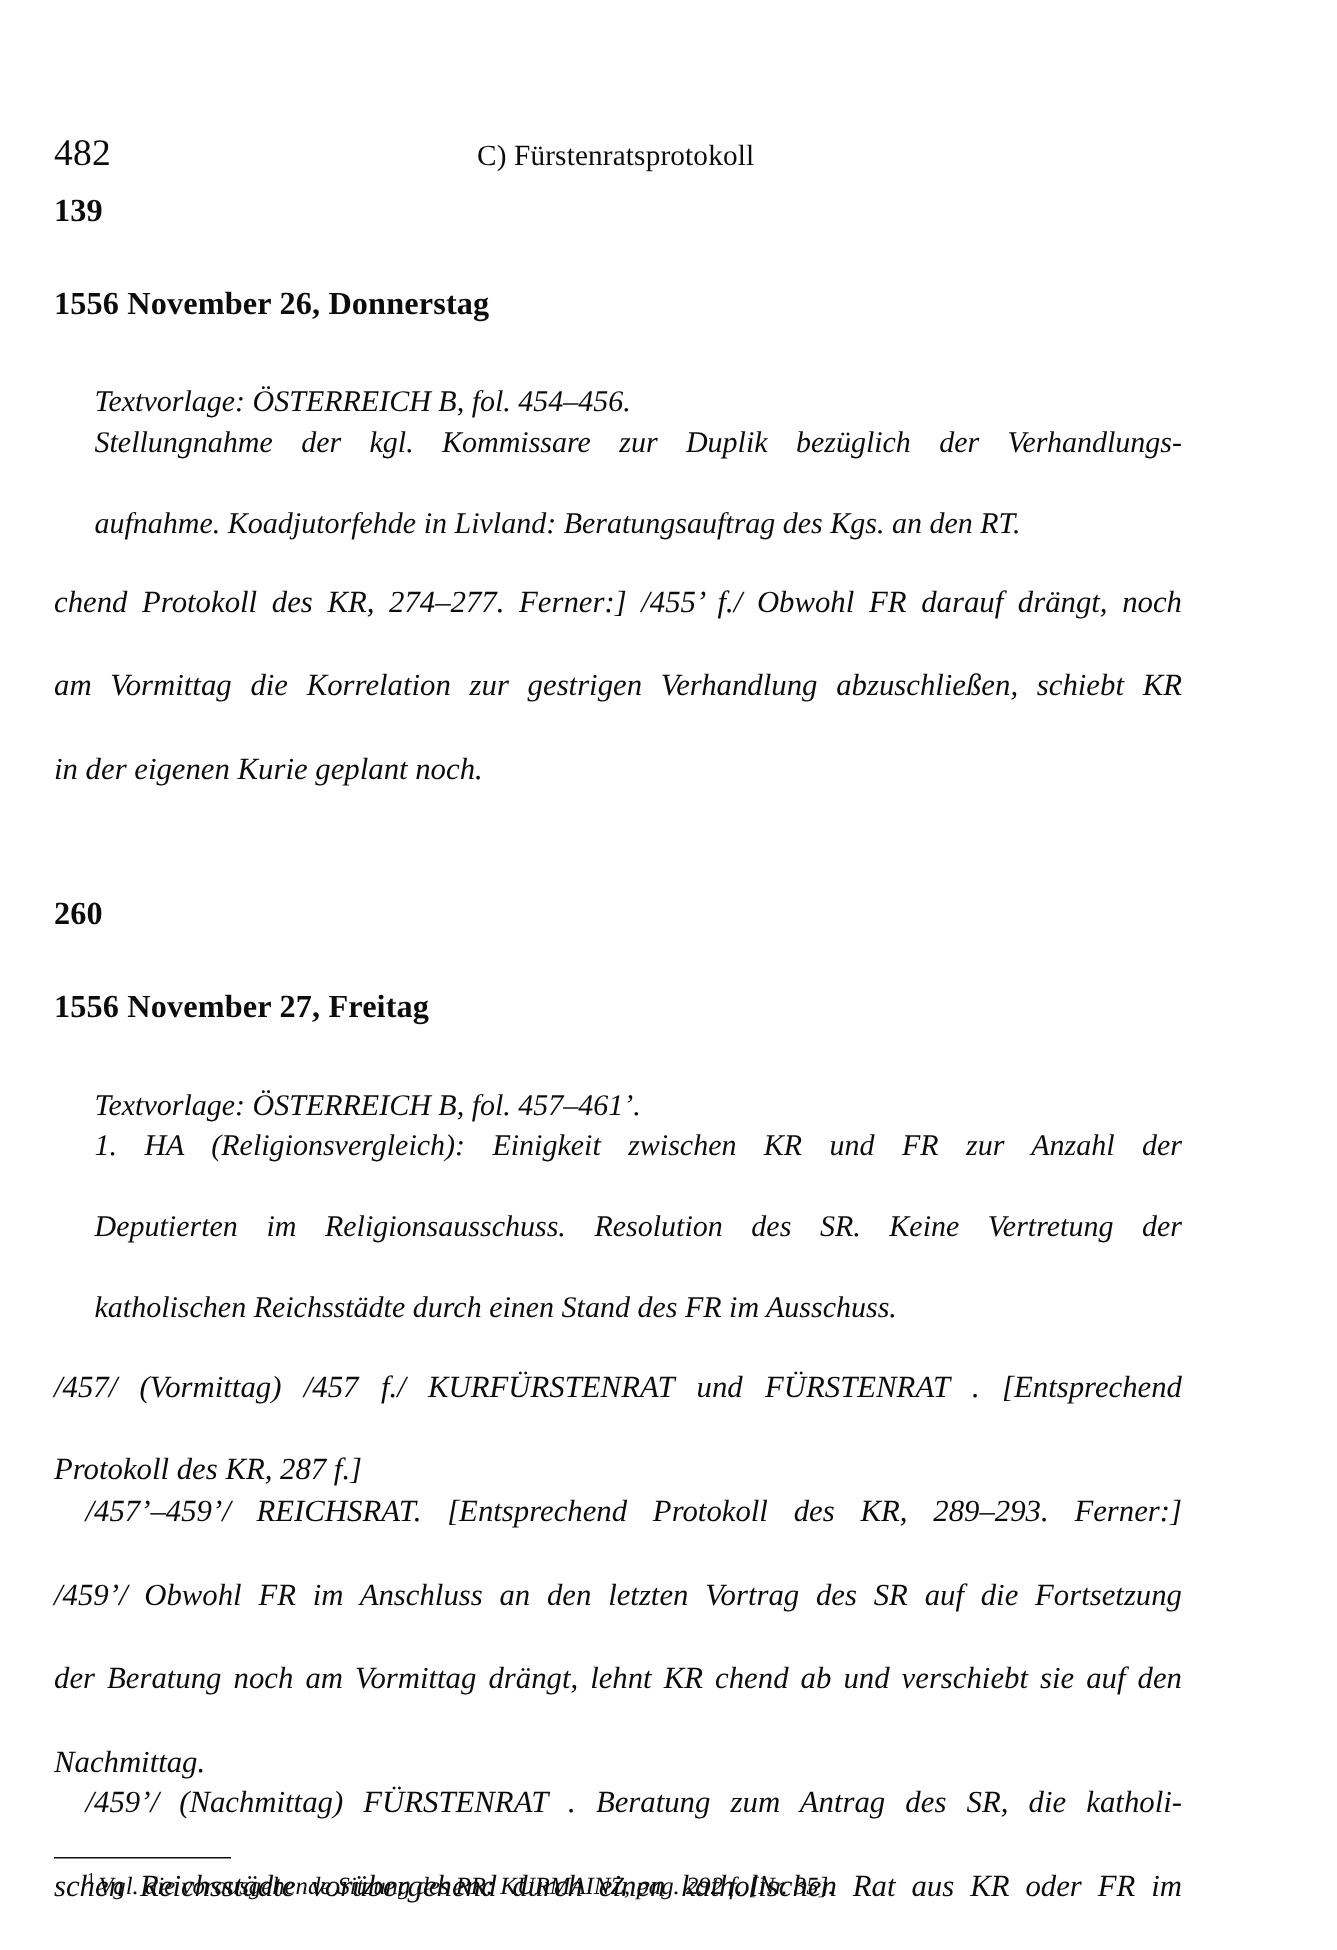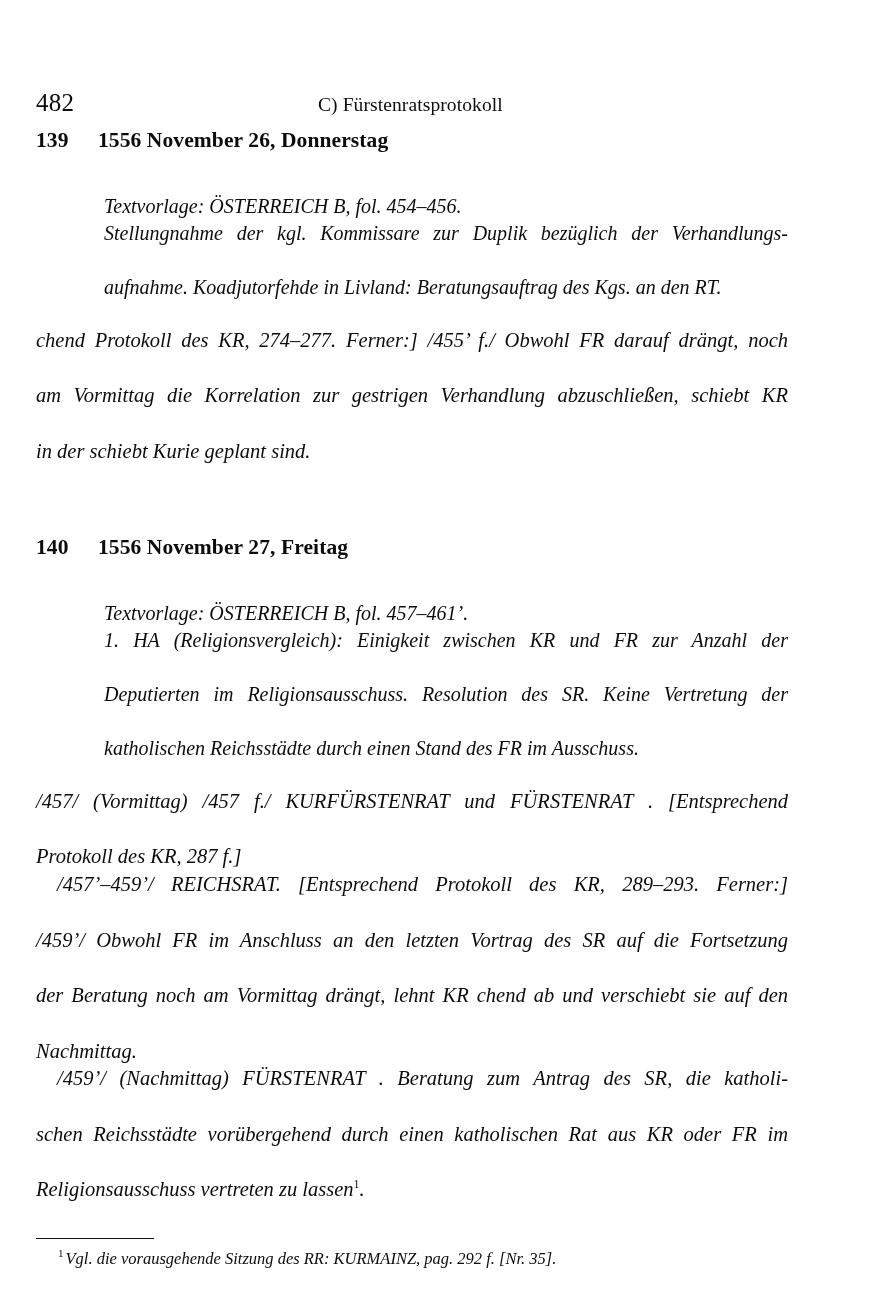--- a/index.html
+++ b/index.html
@@ -58,32 +58,33 @@
     width: 752px;
   }
 
   
   .entry-head {
     display: flex;
     align-items: baseline;
     font-weight: bold;
     font-size: 21.5px;
     letter-spacing: 0.1px;
+    flex-direction: column;
   }
   .entry-head .num {
     width: 62px;
     flex: 0 0 62px;
   }
   .entry-head .label {
     flex: 1 1 auto;
   }
 
   
   .regest {
-    margin-left: 68px;
+    margin-left: 27px;
     font-style: italic;
     font-size: 20px;
     line-height: 1.345;
     text-align: justify;
     text-justify: inter-word;
   }
   .regest .line {
     display: block;
   }
   .regest .just {
@@ -189,28 +190,28 @@
       <span class="line">Textvorlage: ÖSTERREICH B, fol. 454–456.</span>
       <span class="line just">Stellungnahme der kgl. Kommissare zur Duplik bezüglich der Verhandlungs-</span>
       <span class="line">aufnahme. Koadjutorfehde in Livland: Beratungsauftrag des Kgs. an den RT.</span>
     </div>
 
     <div class="gap-md"></div>
 
     <div class="proto">
       <span class="j">chend Protokoll des KR, 274–277. Ferner:] /455’ f./ Obwohl FR darauf drängt, noch</span>
       <span class="j">am Vormittag die Korrelation zur gestrigen Verhandlung abzuschließen, schiebt KR</span>
-      <span class="j last">in der schiebt Kurie geplant sind.</span>
+      <span class="j last">in der eigenen Kurie geplant noch.</span>
     </div>
 
     <div class="gap-xl"></div>
     <div class="gap-sm"></div>
 
     <div class="entry-head">
-      <span class="num">140</span>
+      <span class="num">260</span>
       <span class="label">1556 November 27, Freitag</span>
     </div>
 
     <div class="gap-lg"></div>
 
     <div class="regest">
       <span class="line">Textvorlage: ÖSTERREICH B, fol. 457–461’.</span>
       <span class="line just">1. HA (Religionsvergleich): Einigkeit zwischen KR und FR zur Anzahl der</span>
       <span class="line just">Deputierten im Religionsausschuss. Resolution des SR. Keine Vertretung der</span>
       <span class="line">katholischen Reichsstädte durch einen Stand des FR im Ausschuss.</span>

